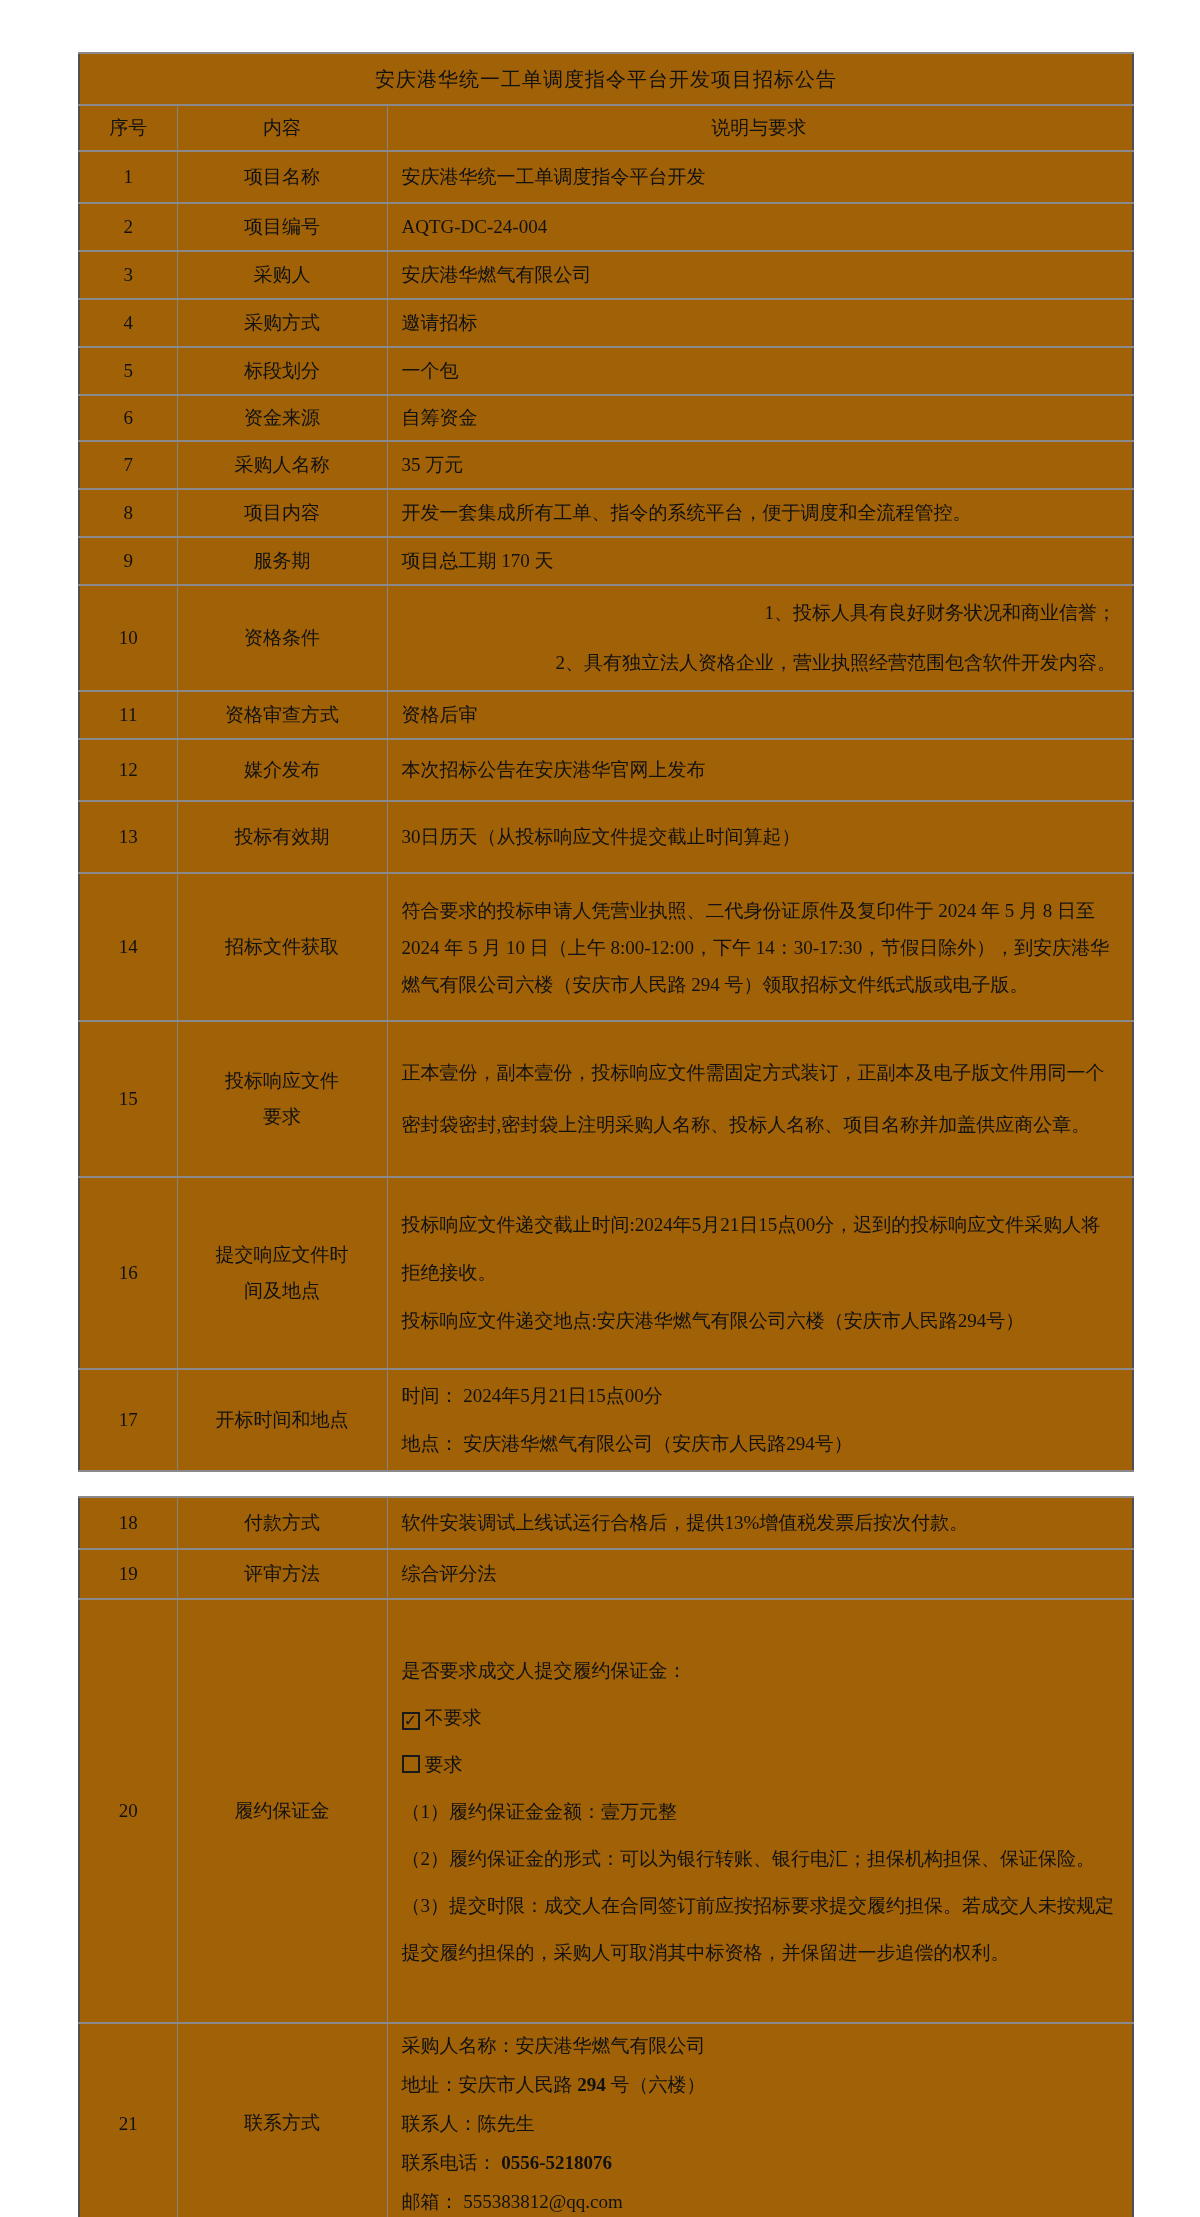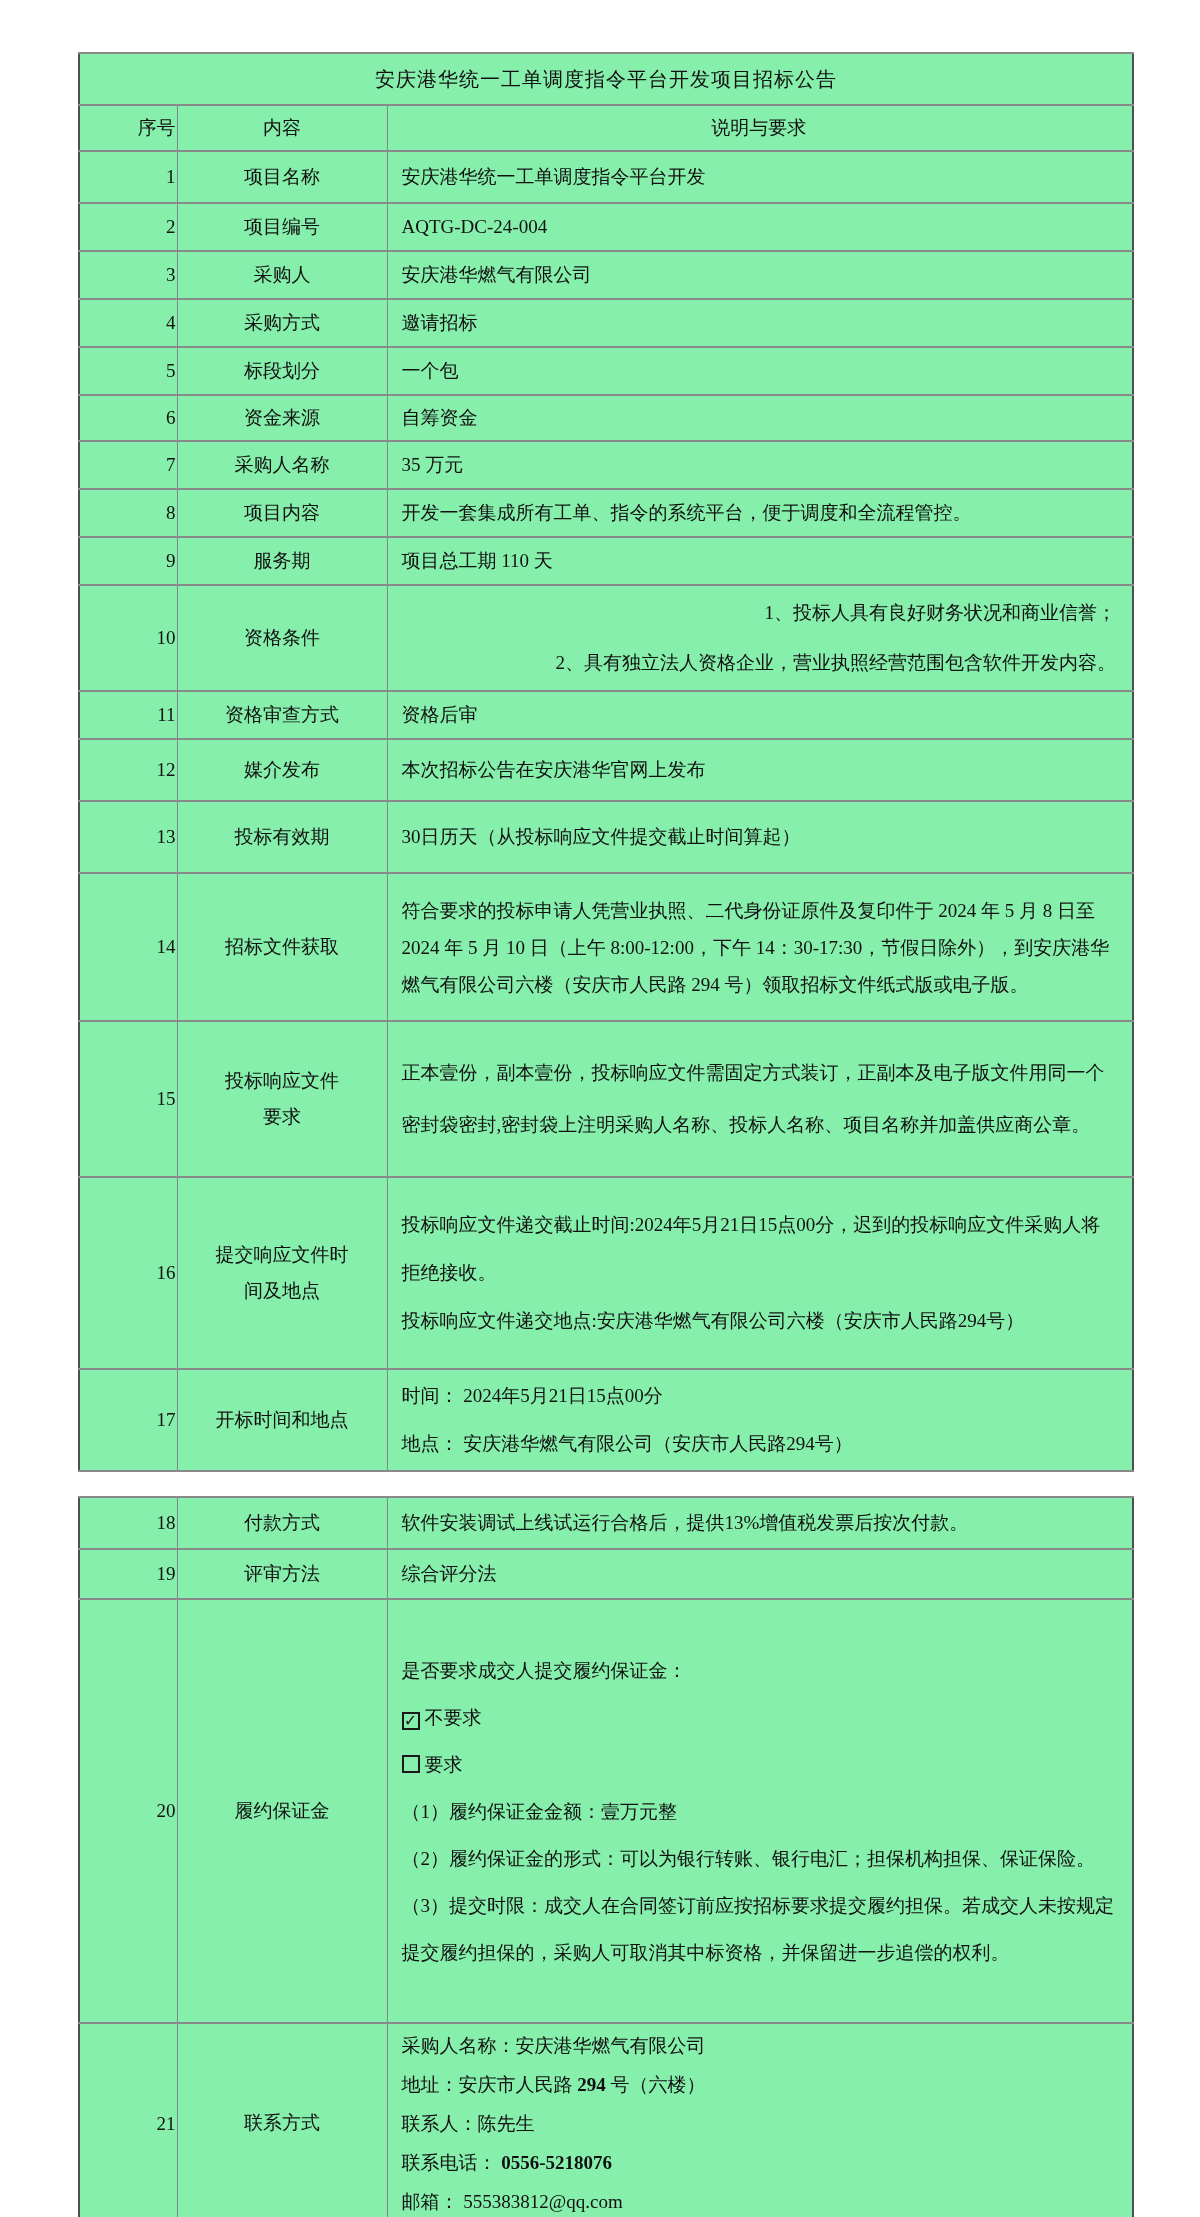--- a/index.html
+++ b/index.html
@@ -8,34 +8,34 @@
     font-family:"Liberation Serif","DejaVu Serif",serif;
     color:#111;
     -webkit-font-smoothing:antialiased;
   }
   .sheet{padding-top:52px;padding-left:78px;}
   table{
     border-collapse:collapse;
     table-layout:fixed;
     width:1054px;
     border:2px solid #4f4f4f;
-    background:#86efac;
+    background:#a16207;
   }
   td{
     border-left:1px solid #848484;
     border-right:1px solid #848484;
     border-top:2px solid #8a8a8a;
     border-bottom:2px solid #8a8a8a;
     font-size:19px;
     vertical-align:middle;
     overflow:hidden;
   }
   .gap{height:24px;}
   .title-cell{text-align:center;font-size:20px;letter-spacing:1px;}
-  .no{text-align:right;}
+  .no{text-align:center;}
   .lab{text-align:center;padding:0 24px;line-height:1.9;}
   .desc{text-align:left;padding:2px 16px 2px 14px;}
   .lh37{line-height:37px;}
   .lh39{line-height:39px;}
   .lh47{line-height:47px;}
   .lh48{line-height:48px;}
   .lh50{line-height:50px;text-align:right;}
   .lh52{line-height:52px;}
   .u{text-underline-offset:5px;margin-top:35px;}
   .b{font-weight:bold;}
@@ -115,21 +115,21 @@
 
     <tr style="height:48px">
       <td class="no">8</td>
       <td class="lab">项目内容</td>
       <td class="desc">开发一套集成所有工单、指令的系统平台，便于调度和全流程管控。</td>
     </tr>
 
     <tr style="height:48px">
       <td class="no">9</td>
       <td class="lab">服务期</td>
-      <td class="desc">项目总工期 110 天</td>
+      <td class="desc">项目总工期 170 天</td>
     </tr>
 
     <tr style="height:106px">
       <td class="no">10</td>
       <td class="lab">资格条件</td>
       <td class="desc lh50">
         <div class="ln">1、投标人具有良好财务状况和商业信誉；</div>
         <div class="ln">2、具有独立法人资格企业，营业执照经营范围包含软件开发内容。</div>
       </td>
     </tr>

